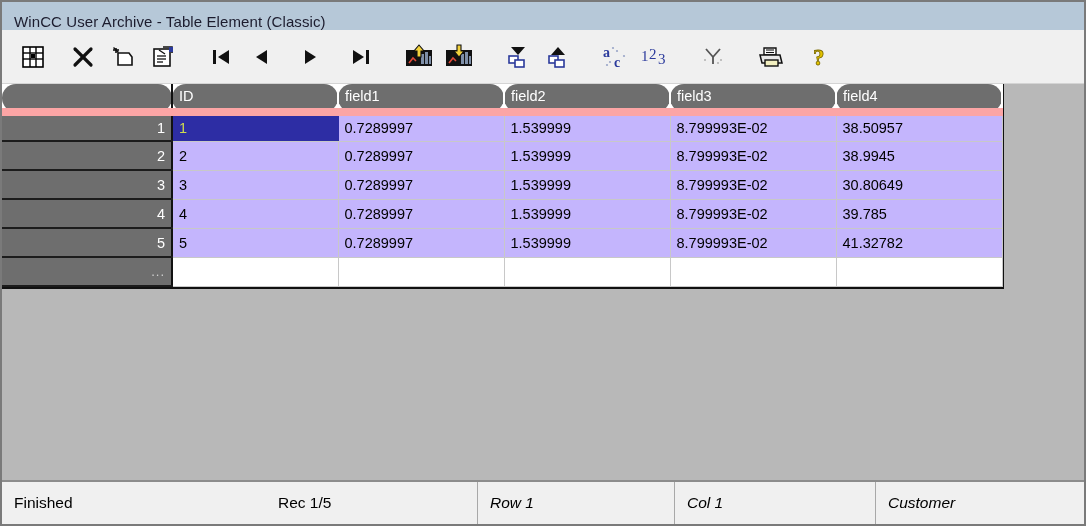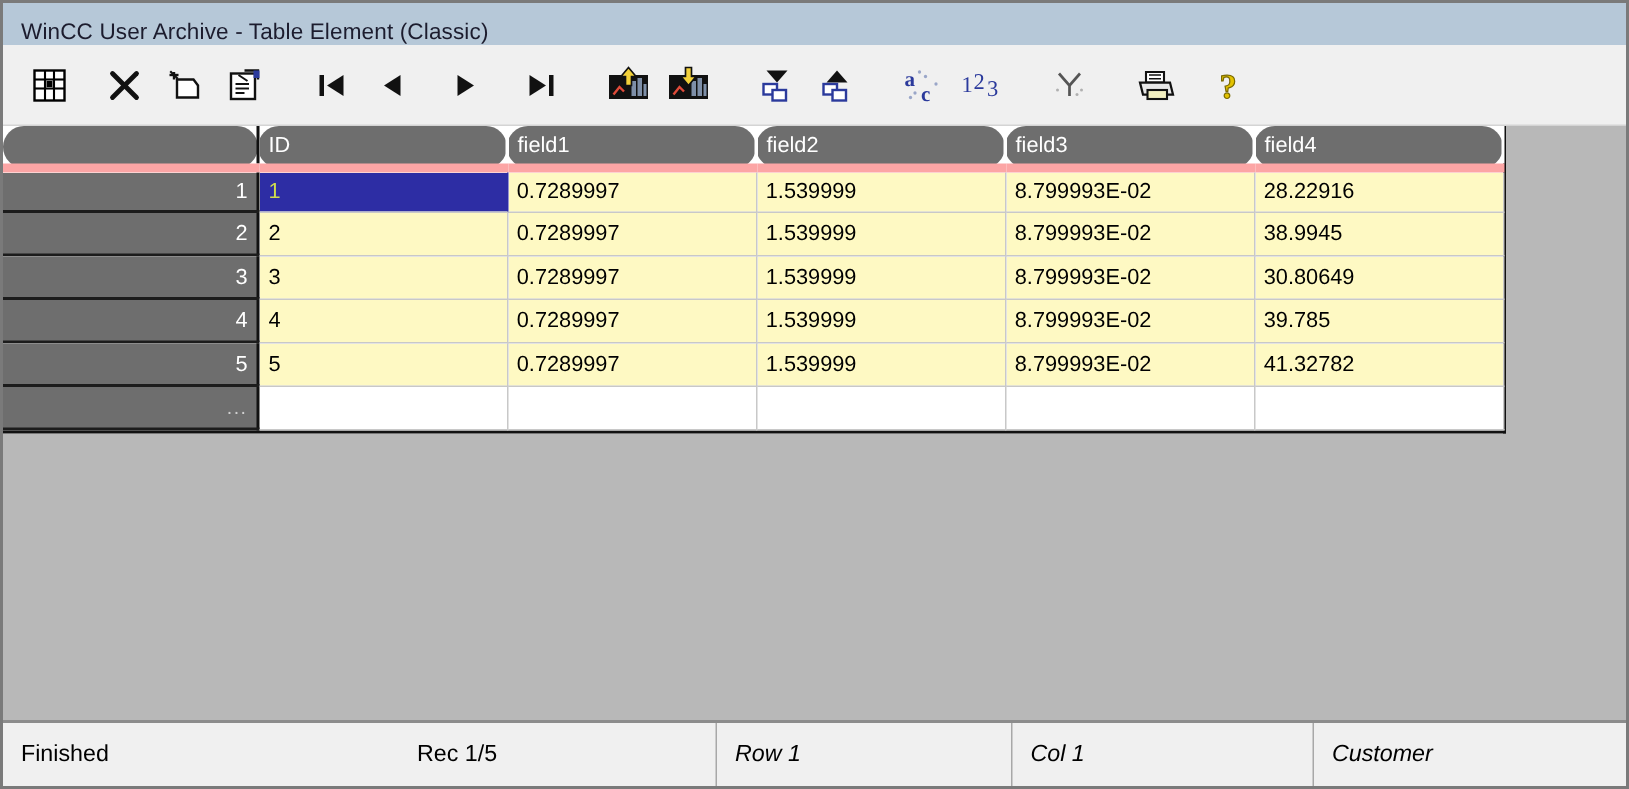--- a/index.html
+++ b/index.html
@@ -96,38 +96,38 @@
     overflow: hidden;
     white-space: nowrap;
     text-align: left;
     font-weight: normal;
   }
   .grid-table thead th {
     background: #6e6e6e;
     color: #ffffff;
     font-size: 14.5px;
     border-right: 2px solid #ffffff;
-    border-bottom: 6px solid #fca5a5;
+    border-bottom: 8px solid #fca5a5;
     height: 28px;
     border-radius: 14px;
   }
   .grid-table thead th.rowhdr-th {
     border-right: 2px solid #111111;
   }
   .grid-table tbody td.rowhdr {
     background: #6e6e6e;
     color: #ffffff;
     text-align: right;
     padding-right: 6px;
     padding-left: 0;
     border-right: 2px solid #111111;
     border-bottom: 2px solid #1c1c1c;
   }
   .grid-table tbody td.cell {
-    background: #fef9c3;
+    background: #c4b5fd;
     border-right: 1px solid #c8c8c8;
     border-bottom: 1px solid #c8c8c8;
   }
   .grid-table tbody td.cell.selected {
     background: #2d2da4;
     color: #cfdc4e;
     border-right: 1px solid #2d2da4;
     border-bottom: 1px solid #c8c8c8;
   }
   .grid-table tbody tr.newrow td.rowhdr {
@@ -381,21 +381,21 @@
             <th>field4</th>
           </tr>
         </thead>
         <tbody>
           <tr>
             <td class="rowhdr">1</td>
             <td class="cell selected">1</td>
             <td class="cell">0.7289997</td>
             <td class="cell">1.539999</td>
             <td class="cell">8.799993E-02</td>
-            <td class="cell">28.22916</td>
+            <td class="cell">38.50957</td>
           </tr>
           <tr>
             <td class="rowhdr">2</td>
             <td class="cell">2</td>
             <td class="cell">0.7289997</td>
             <td class="cell">1.539999</td>
             <td class="cell">8.799993E-02</td>
             <td class="cell">38.9945</td>
           </tr>
           <tr>

